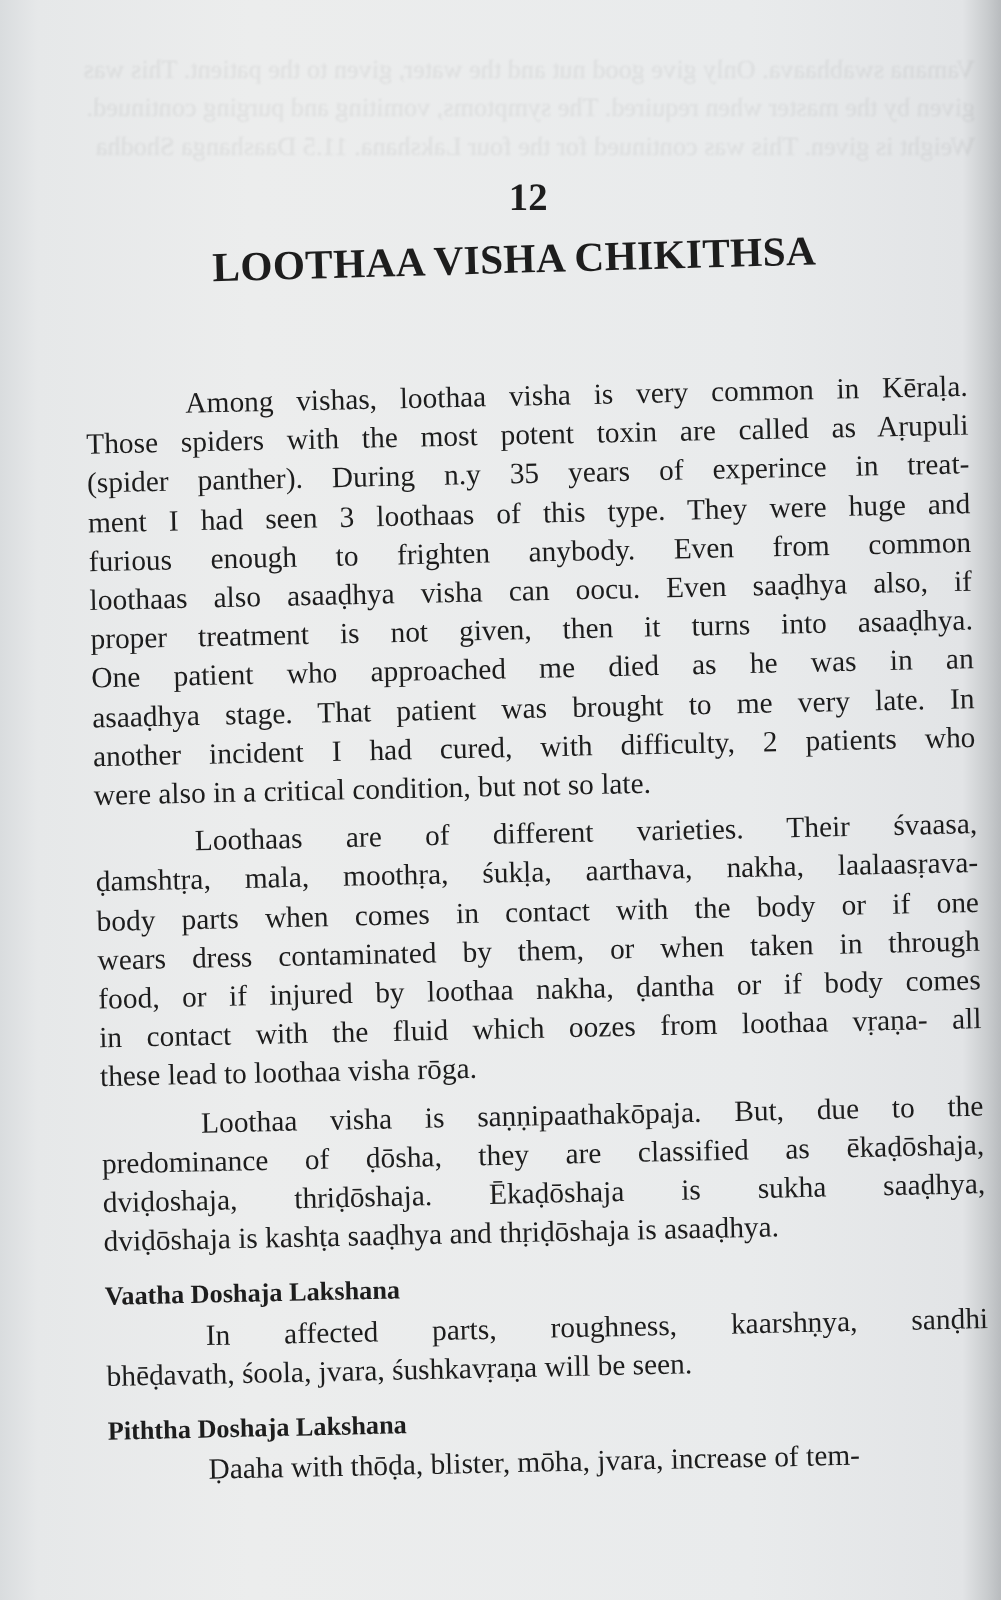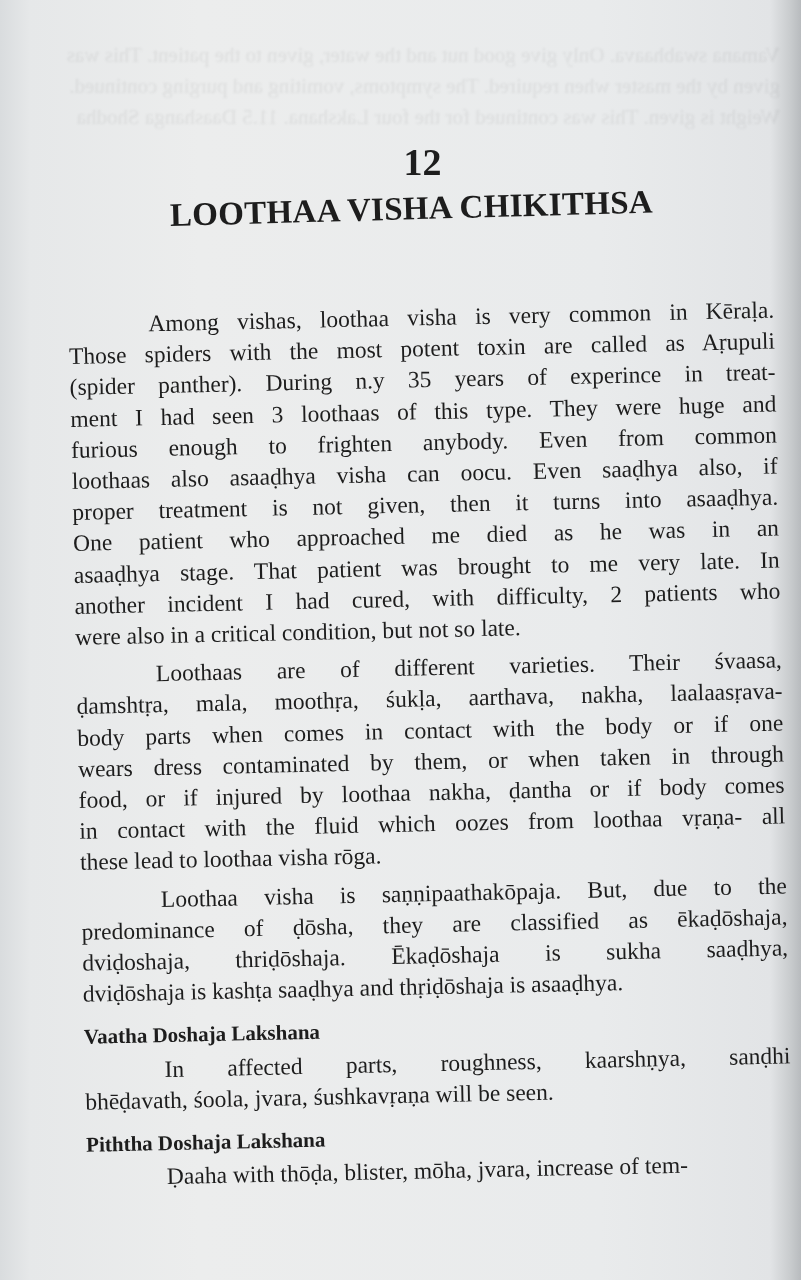--- a/index.html
+++ b/index.html
@@ -33,21 +33,21 @@
       pointer-events: none;
     }
     .chapter-number {
       position: absolute;
       left: 0;
       width: 801px;
       top: 140px;
       text-align: center;
       font-family: "Liberation Serif", serif;
       font-weight: bold;
-      font-size: 38px;
+      font-size: 31px;
       padding-left: 44px;
       box-sizing: border-box;
     }
     .chapter-title {
       position: absolute;
       left: 170px;
       top: 197px;
       font-family: "Liberation Serif", serif;
       font-weight: bold;
       font-size: 33px;

